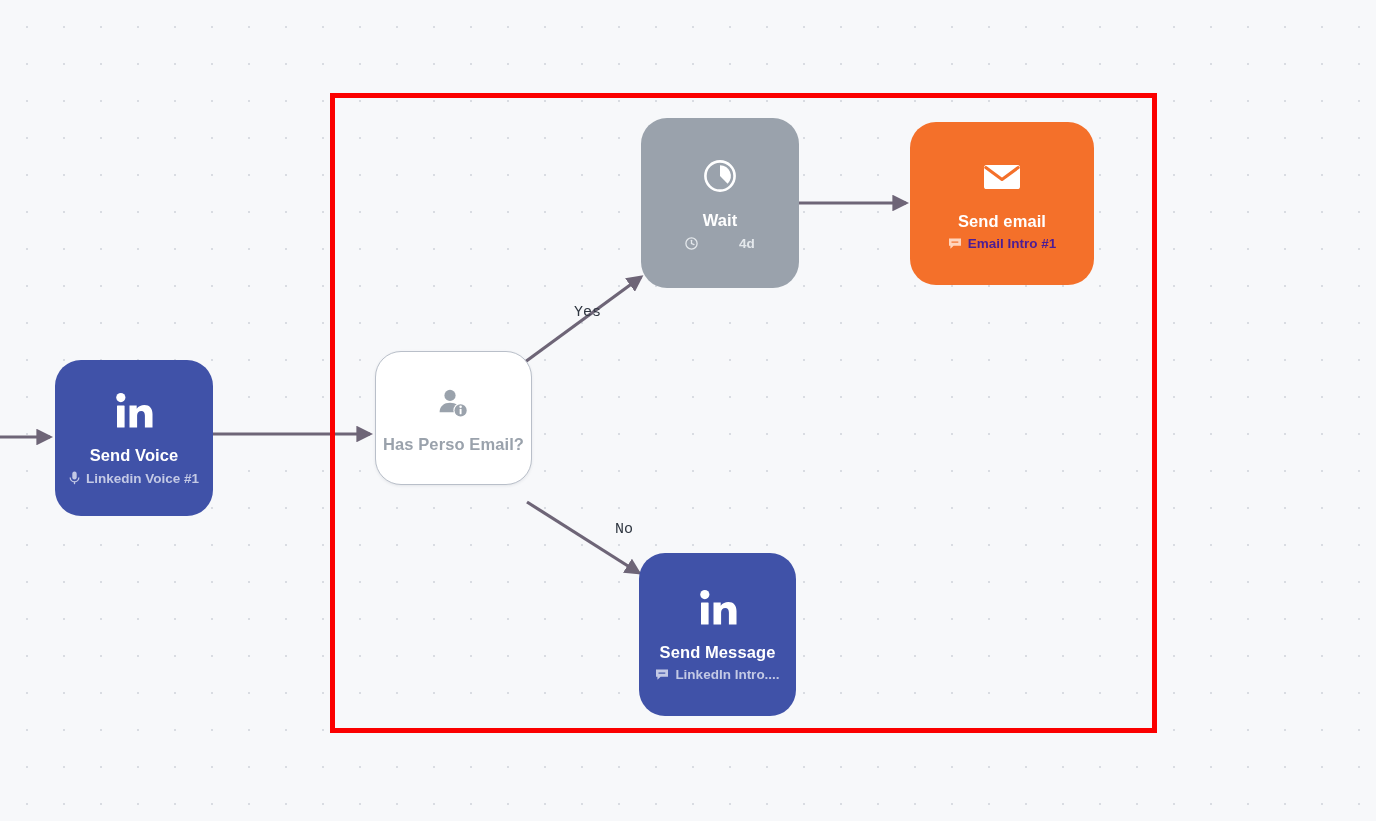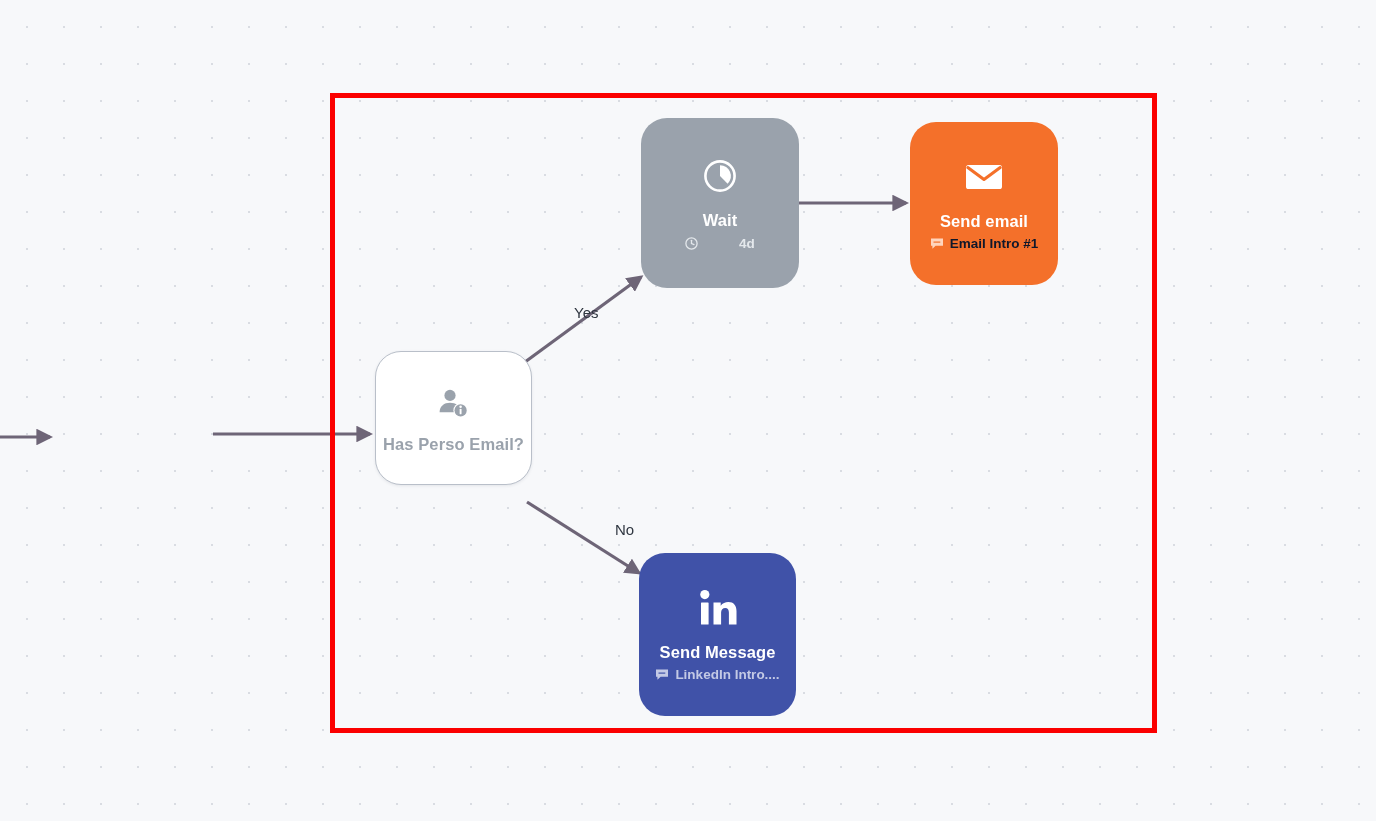--- a/index.html
+++ b/index.html
@@ -101,21 +101,21 @@
     color: #e4e8ec;
     gap: 41px;
   }
 
   
   .node.orange {
     background: #f4702a;
     color: #ffffff;
   }
   .node.orange .node-sub {
-    color: #0f172a;
+    color: #4c1d95;
   }
 
   
   .node.white {
     background: #ffffff;
     border: 1.6px solid #b9bfc9;
     color: #9aa2ac;
     box-shadow: 0 1px 3px rgba(60,70,90,0.10);
   }
   .node.white .node-title {
@@ -124,29 +124,29 @@
     color: #9aa2ac;
   }
   .node.white .node-icon {
     margin-bottom: 10px;
   }
 
   
   #node-send-voice    { left: 55px;  top: 360px; width: 158px; height: 156px; }
   #node-condition     { left: 375px; top: 351px; width: 157px; height: 134px; }
   #node-wait          { left: 641px; top: 118px; width: 158px; height: 170px; }
-  #node-send-email    { left: 910px; top: 122px; width: 148px; height: 163px; }
+  #node-send-email    { left: 910px; top: 122px; width: 184px; height: 163px; }
   #node-send-message  { left: 639px; top: 553px; width: 157px; height: 163px; }
 
   
   .edge-label {
     position: absolute;
     font-size: 15px;
     color: #2f3640;
-    font-family: Liberation Sans, sans-serif;
+    font-family: Liberation Mono, monospace;
     user-select: none;
   }
   #label-yes { left: 574px; top: 304px; }
   #label-no  { left: 575px; top: 521px; margin-left: 40px; }
 
   .icon-svg { display: block; }
 </style>
 </head>
 <body>
 
@@ -178,20 +178,41 @@
     <g>
       <line x1="799" y1="203" x2="906" y2="203" stroke="#6e6577" stroke-width="3.2" marker-end="url(#arrow)"></line>
     </g>
   </svg>
 
   <div class="edge-label" id="label-yes">Yes</div>
   <div class="edge-label" id="label-no">No</div>
 
   <div id="selection-rect"></div>
 
+  <div class="node purple" id="node-send-voice">
+    <div class="node-icon">
+      <svg class="icon-svg" width="40" height="38" viewBox="0 0 40 38" xmlns="http://www.w3.org/2000/svg">
+        <rect x="3" y="13.5" width="7.6" height="22" rx="0.6" fill="#ffffff"></rect>
+        <circle cx="6.8" cy="5.6" r="4.6" fill="#ffffff"></circle>
+        <path d="M15.5 13.5 h7.2 v3.2 c1.8-2.6 4.6-3.8 7.7-3.8 5.2 0 8.1 3.3 8.1 9.2 V35.5 h-7.6 V23.6
+                 c0-2.9-1.1-4.6-3.6-4.6 -2.6 0-4.2 1.8-4.2 4.6 V35.5 h-7.6 z" fill="#ffffff"></path>
+      </svg>
+    </div>
+    <div class="node-title">Send Voice</div>
+    <div class="node-sub">
+      <span>
+        <svg class="icon-svg" width="11" height="14" viewBox="0 0 11 14" xmlns="http://www.w3.org/2000/svg">
+          <rect x="3.3" y="0.6" width="4.4" height="7.8" rx="2.2" fill="#c3c9e5"></rect>
+          <path d="M1.2 6.6 a4.3 4.3 0 0 0 8.6 0" fill="none" stroke="#c3c9e5" stroke-width="1.3"></path>
+          <line x1="5.5" y1="10.6" x2="5.5" y2="13.2" stroke="#c3c9e5" stroke-width="1.3"></line>
+        </svg>
+      </span>
+      <span>Linkedin Voice #1</span>
+    </div>
+  </div>
 
   <div class="node white" id="node-condition">
     <div class="node-icon">
       <svg class="icon-svg" width="32" height="30" viewBox="0 0 32 30" xmlns="http://www.w3.org/2000/svg">
         <circle cx="12" cy="6.4" r="5.6" fill="#9aa2ac"></circle>
         <path d="M1.6 23.2 c0-6.2 4.7-9.4 10.4-9.4 5.7 0 10.4 3.2 10.4 9.4 z" fill="#9aa2ac"></path>
         <circle cx="22.6" cy="21.4" r="7.2" fill="#ffffff"></circle>
         <circle cx="22.6" cy="21.4" r="6.1" fill="#9aa2ac"></circle>
         <circle cx="22.6" cy="17.7" r="1.25" fill="#ffffff"></circle>
         <rect x="21.65" y="19.7" width="1.9" height="5.6" rx="0.9" fill="#ffffff"></rect>

